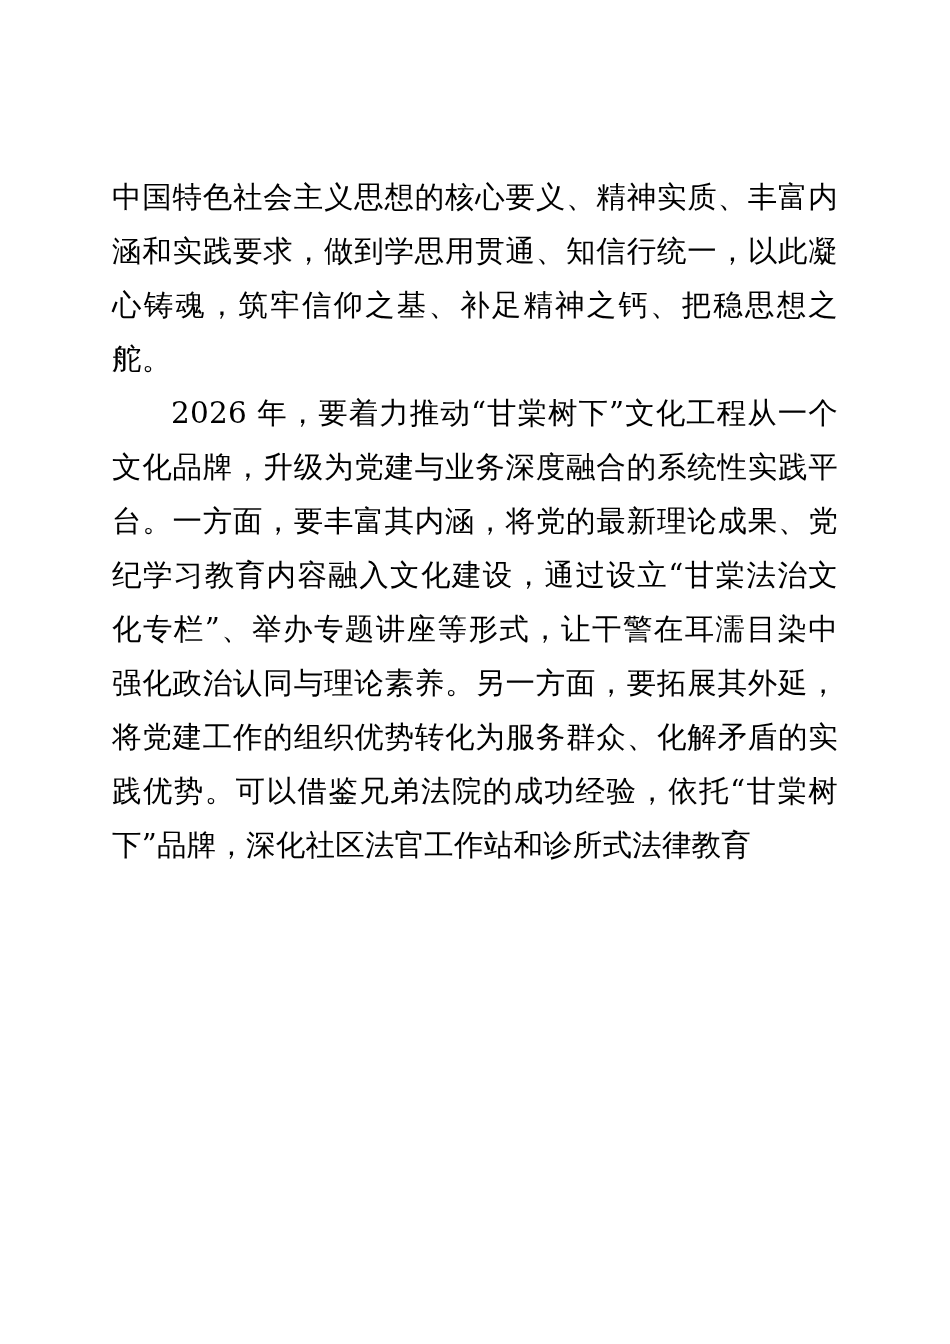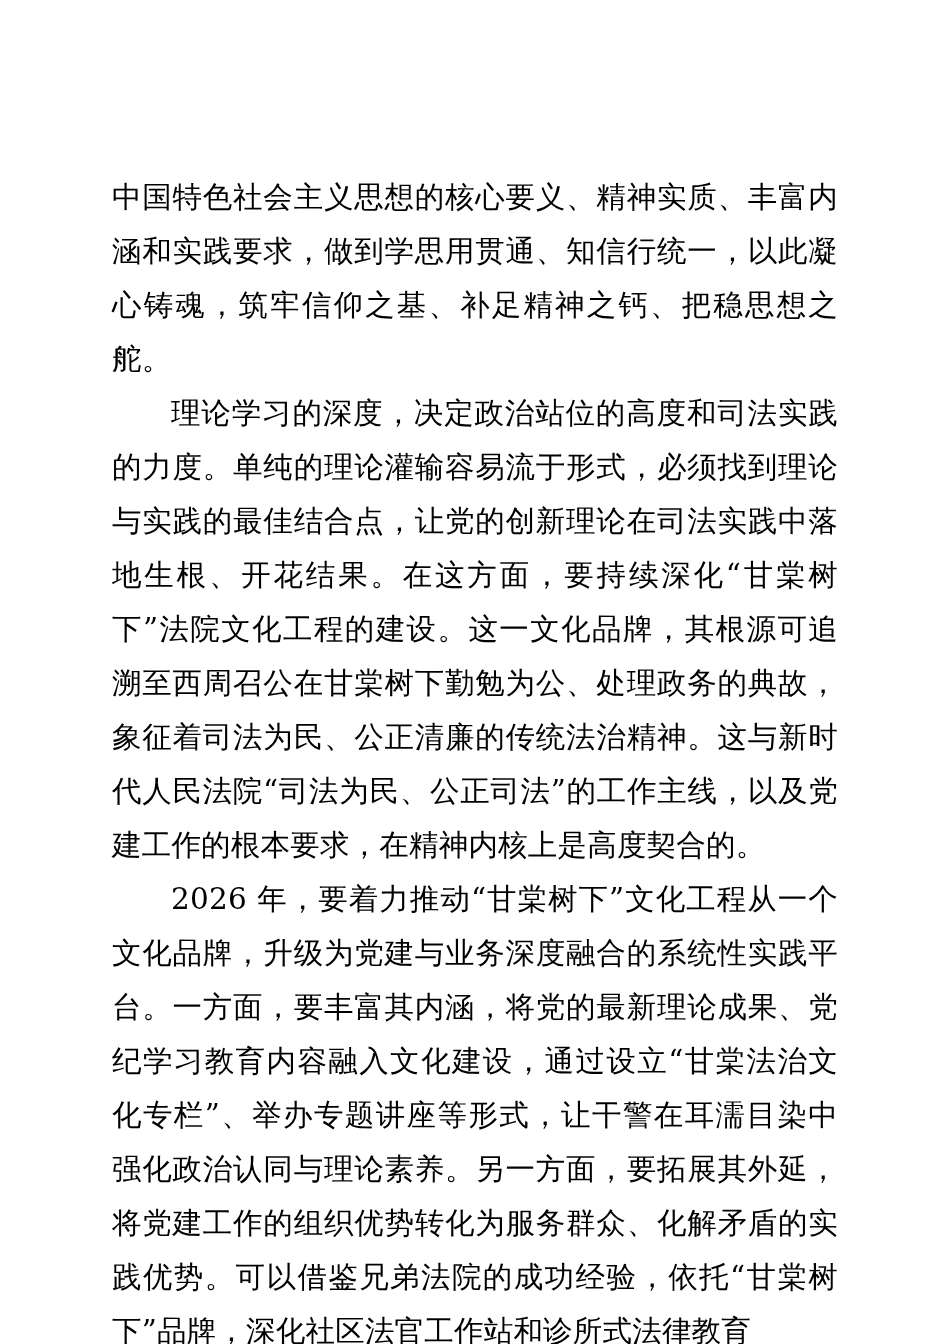--- a/index.html
+++ b/index.html
@@ -37,16 +37,15 @@
   .para.no-indent {
     text-indent: 0;
   }
 </style>
 </head>
 <body>
 
 <div class="page">
   <div class="doc-body">
     <p class="para no-indent">中国特色社会主义思想的核心要义、精神实质、丰富内涵和实践要求，做到学思用贯通、知信行统一，以此凝心铸魂，筑牢信仰之基、补足精神之钙、把稳思想之舵。</p>
-    <p class="para">理论学习的深度，决定政治站位的高度和司法实践的力度。单纯的理论灌输容易流于形式，必须找到理论与实践的最佳结合点，让党的创新理论在司法实践中落地生根、开花结果。在这方面，要持续深化“甘棠树下”法院文化工程的建设。这一文化品牌，其根源可追溯至西周召公在甘棠树下勤勉为公、处理政务的典故，象征着司法为民、公正清廉的传统法治精神。这与新时代人民法院“司法为民、公正司法”的工作主线，以及党建工作的根本要求，在精神内核上是高度契合的。</p>
     <p class="para">2026 年，要着力推动“甘棠树下”文化工程从一个文化品牌，升级为党建与业务深度融合的系统性实践平台。一方面，要丰富其内涵，将党的最新理论成果、党纪学习教育内容融入文化建设，通过设立“甘棠法治文化专栏”、举办专题讲座等形式，让干警在耳濡目染中强化政治认同与理论素养。另一方面，要拓展其外延，将党建工作的组织优势转化为服务群众、化解矛盾的实践优势。可以借鉴兄弟法院的成功经验，依托“甘棠树下”品牌，深化社区法官工作站和诊所式法律教育</p>
   </div>
 </div>
 
 </body></html>

